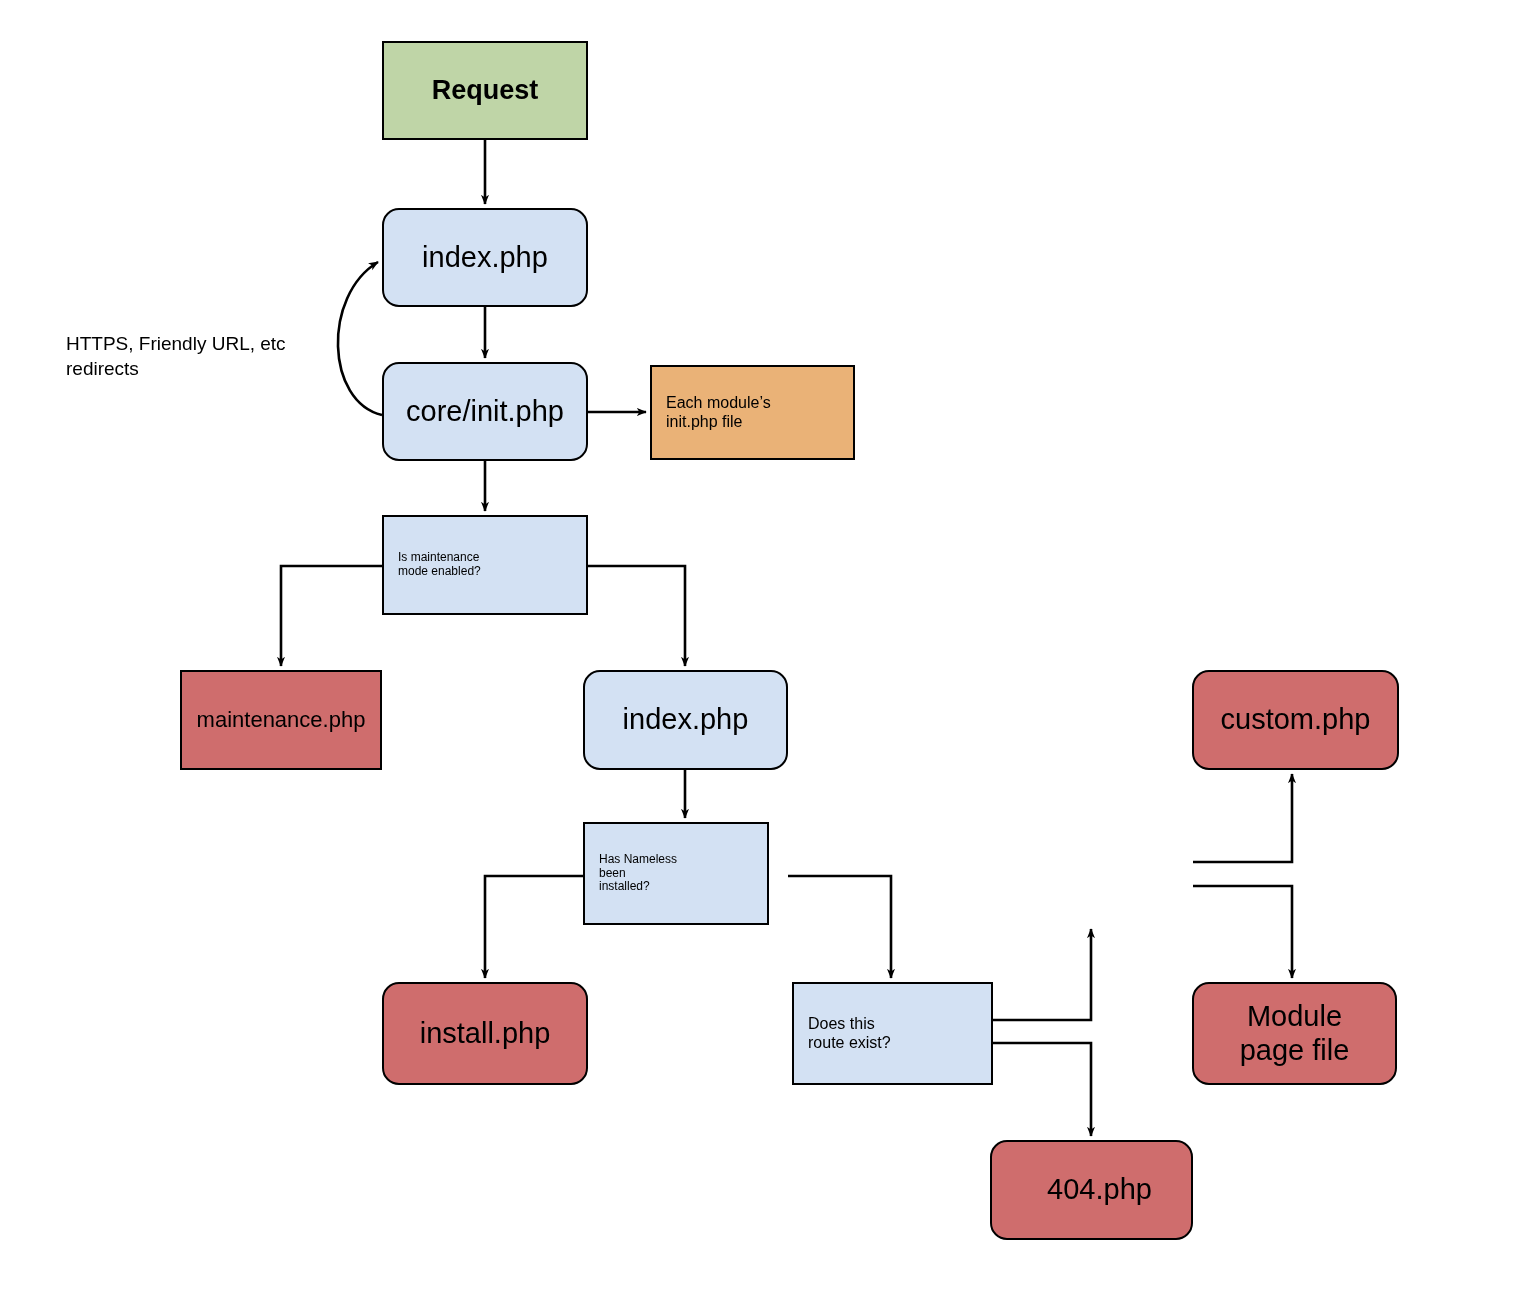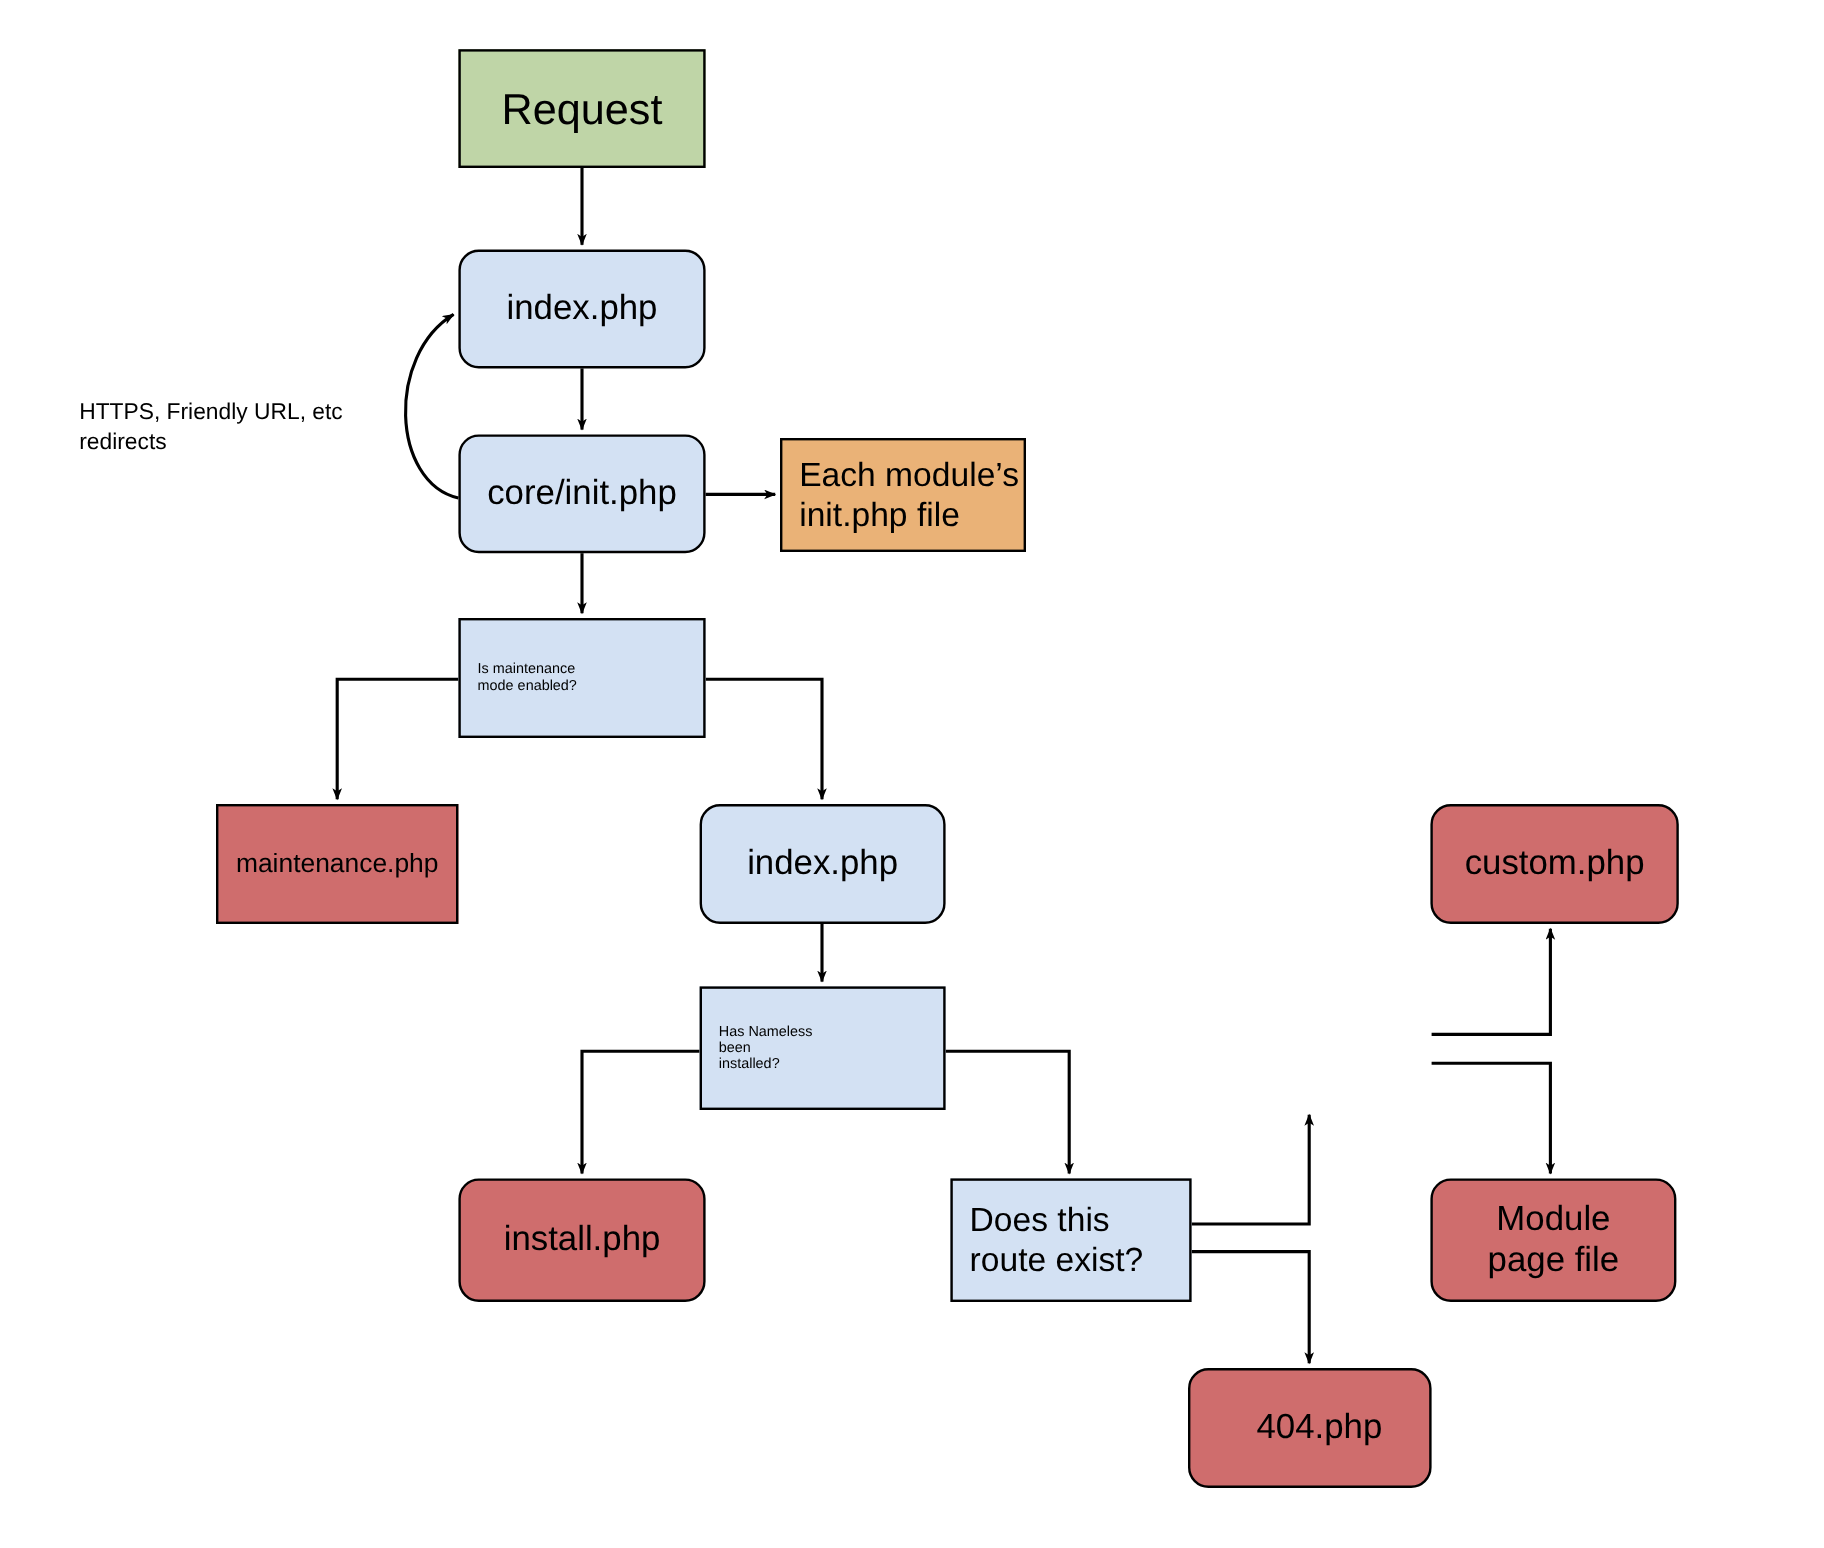--- a/index.html
+++ b/index.html
@@ -41,23 +41,23 @@
   .node.align-left   { justify-content: flex-start; text-align: left; }
   .node .node-label { display: block; width: 100%; }
   .node.align-left .node-label { padding-left: 14px; }
   .node.align-center .node-label { padding: 0 6px; }
 
   .fill-green  { background: #bfd5a7; }
   .fill-blue   { background: #d3e1f3; }
   .fill-red    { background: #cf6d6d; }
   .fill-orange { background: #eab277; }
 
-  .fs-xl { font-size: 36px; }
+  .fs-xl { font-size: 27px; font-weight: bold; }
   .fs-lg { font-size: 29px; border-radius: 17px; }
-  .fs-md { font-size: 28px; }
+  .fs-md { font-size: 16px; }
   .fs-sm { font-size: 12px; }
   .fs-xs { font-size: 22px; }
 
   .free-text {
     position: absolute;
     color: #000000;
     font-size: 19px;
     line-height: 1.35;
     white-space: pre-line;
     text-align: left;
@@ -129,21 +129,21 @@
   </div>
 
   <div class="node fill-red align-center fs-xs" style="left:180px; top:670px; width:202px; height:100px;">
     <span class="node-label">maintenance.php</span>
   </div>
 
   <div class="node fill-blue align-center fs-lg" style="left:583px; top:670px; width:205px; height:100px;">
     <span class="node-label">index.php</span>
   </div>
 
-  <div class="node fill-blue align-left fs-sm" style="left:583px; top:822px; width:205px; height:103px;">
+  <div class="node fill-blue align-left fs-sm" style="left:583px; top:822px; width:186px; height:103px;">
     <span class="node-label">Has Nameless
 been
 installed?</span>
   </div>
 
   <div class="node fill-red align-center fs-lg" style="left:382px; top:982px; width:206px; height:103px;">
     <span class="node-label">install.php</span>
   </div>
 
   <div class="node fill-blue align-left fs-md" style="left:792px; top:982px; width:201px; height:103px;">

